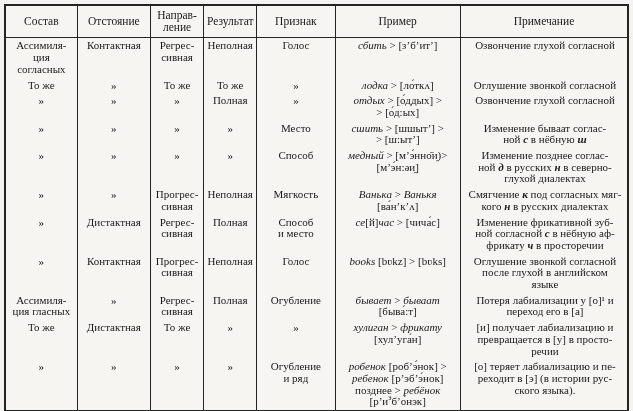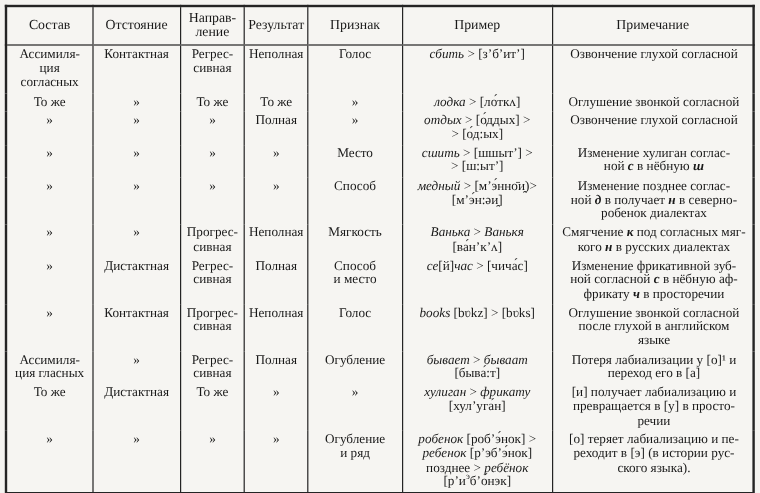--- a/index.html
+++ b/index.html
@@ -168,21 +168,21 @@
               <div class="line"><span>»</span></div>
             </td>
             <td>
               <div class="line"><span>Место</span></div>
             </td>
             <td>
               <div class="line"><span class="it">сшить</span><span> &gt; [шшыт’] &gt;</span></div>
               <div class="line"><span>&gt; [ш:ыт’]</span></div>
             </td>
             <td class="col-last">
-              <div class="line"><span>Изменение хулиган соглас-</span></div>
+              <div class="line"><span>Изменение бываат соглас-</span></div>
               <div class="line"><span>ной </span><span class="bi">с</span><span> в нёбную </span><span class="bi">ш</span></div>
             </td>
           </tr>
           <tr>
             <td>
               <div class="line"><span>»</span></div>
             </td>
             <td>
               <div class="line"><span>»</span></div>
             </td>
@@ -194,22 +194,22 @@
             </td>
             <td>
               <div class="line"><span>Способ</span></div>
             </td>
             <td>
               <div class="line"><span class="it">медный</span><span> &gt; [м’э́нно̄и̯)&gt;</span></div>
               <div class="line"><span>[м’э́н:əи̯]</span></div>
             </td>
             <td class="col-last">
               <div class="line"><span>Изменение позднее соглас-</span></div>
-              <div class="line"><span>ной </span><span class="bi">д</span><span> в получает </span><span class="bi">н</span><span> в северно-</span></div>
-              <div class="line"><span>робенок диалектах</span></div>
+              <div class="line"><span>ной </span><span class="bi">д</span><span> в русских </span><span class="bi">н</span><span> в северно-</span></div>
+              <div class="line"><span>глухой диалектах</span></div>
             </td>
           </tr>
           <tr>
             <td>
               <div class="line"><span>»</span></div>
             </td>
             <td>
               <div class="line"><span>»</span></div>
             </td>
             <td>

